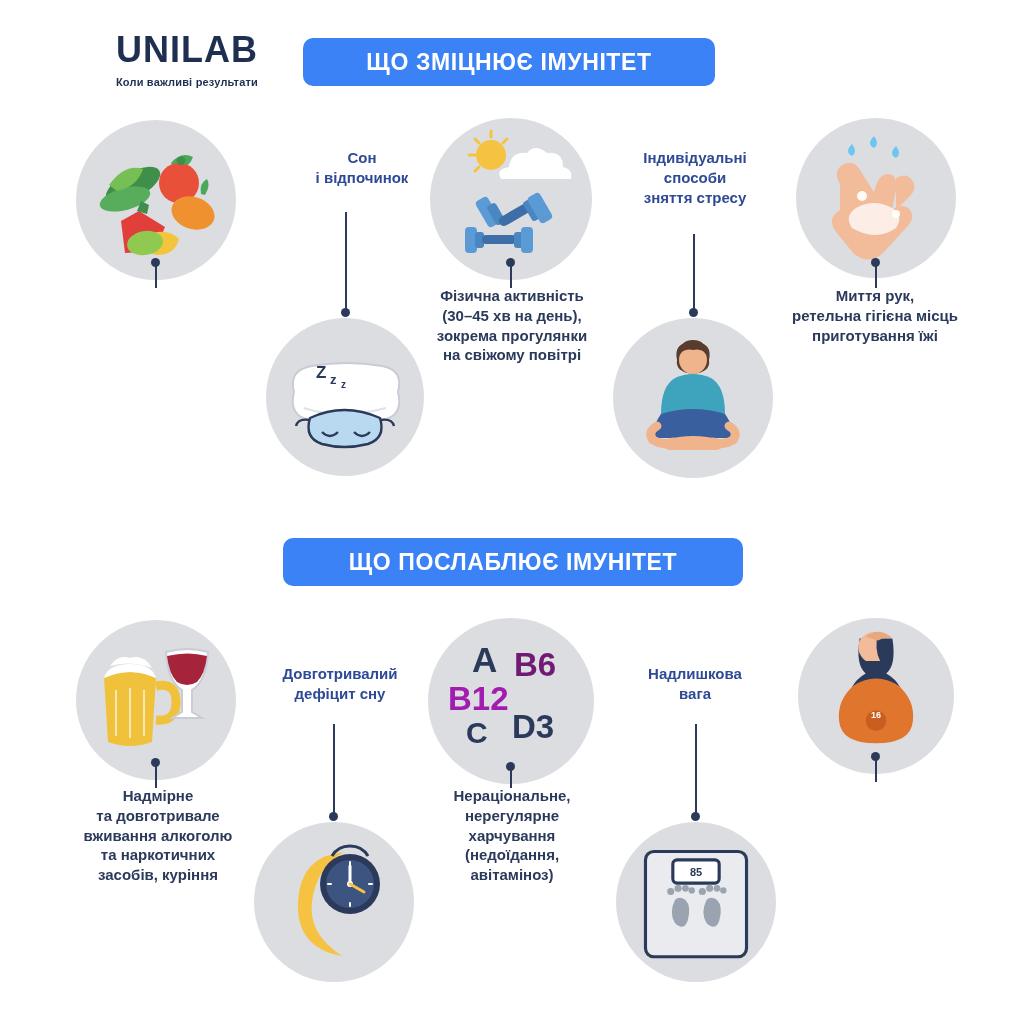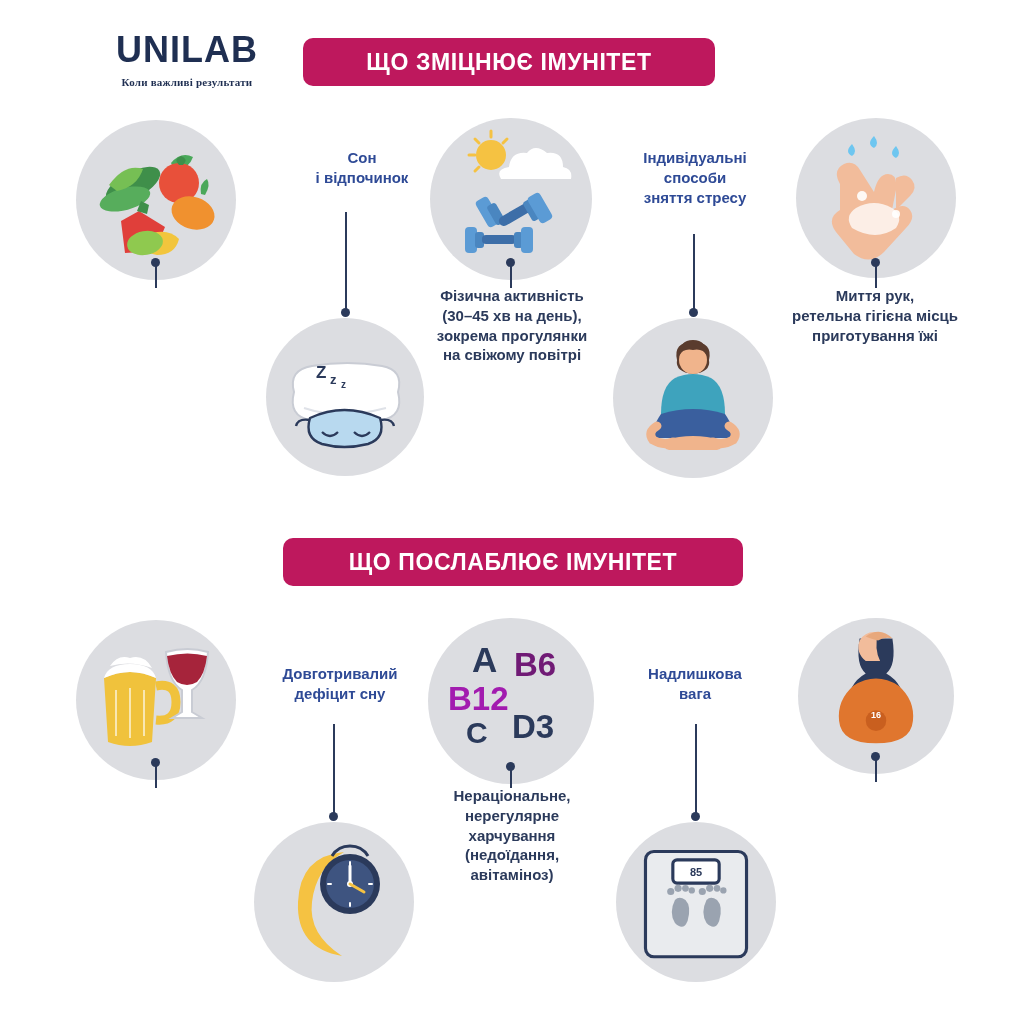--- a/index.html
+++ b/index.html
@@ -36,27 +36,26 @@
     letter-spacing: 1px;
     color: #1f2f52;
     line-height: 1;
   }
   .logo-sub {
     margin-top: 8px;
     font-size: 11px;
     font-weight: bold;
     color: #1f2f52;
     letter-spacing: 0.2px;
-    font-family: Liberation Serif, serif;
   }
 
   
   .banner {
     position: absolute;
-    background: #be185d;
+    background: #3b82f6;
     color: #ffffff;
     border-radius: 10px;
     font-size: 23px;
     font-weight: bold;
     letter-spacing: 0.6px;
     display: flex;
     align-items: center;
     justify-content: center;
     text-align: center;
   }
@@ -226,20 +225,21 @@
         <line x1="36" y1="66" x2="36" y2="112"></line>
         <line x1="50" y1="64" x2="50" y2="114"></line>
         <line x1="64" y1="66" x2="64" y2="112"></line>
       </g>
       <path d="M86 28 q22 -6 42 0 q-2 30 -16 38 l0 22 l10 6 l-30 0 l10 -6 l0 -22 q-14 -8 -16 -38 z" fill="#ffffff" stroke="#c9ccd4" stroke-width="2"></path>
       <path d="M87 32 q21 -5 40 0 q-2 18 -10 26 q-10 6 -20 0 q-8 -8 -10 -26 z" fill="#a6243b"></path>
     </svg>
   </div>
   <div class="conn" style="left:155px; top:762px; height:26px;"></div>
   <div class="dot" style="left:151px; top:758px;"></div>
+  <div class="label l16" id="lbl-s2-1" style="left:40px; top:786px; width:236px;">Надмірне<br>та довготривале<br>вживання алкоголю<br>та наркотичних<br>засобів, куріння</div>
 
   <div class="label l16 blue" id="lbl-s2-2" style="left:240px; top:664px; width:200px;">Довготривалий<br>дефіцит сну</div>
   <div class="conn" style="left:333px; top:724px; height:92px;"></div>
   <div class="dot" style="left:329px; top:812px;"></div>
   <div class="circle" style="left:254px; top:822px; width:160px; height:160px;">
     <svg width="152" height="152" viewBox="0 0 152 152">
       <path d="M86 26 q-44 4 -46 50 q-2 46 44 54 q-34 -22 -30 -54 q4 -34 32 -50 z" fill="#f5c242"></path>
       <circle cx="92" cy="58" r="30" fill="#2b3a5b"></circle>
       <circle cx="92" cy="58" r="24" fill="#3e5480"></circle>
       <circle cx="92" cy="58" r="3" fill="#ffffff"></circle>

